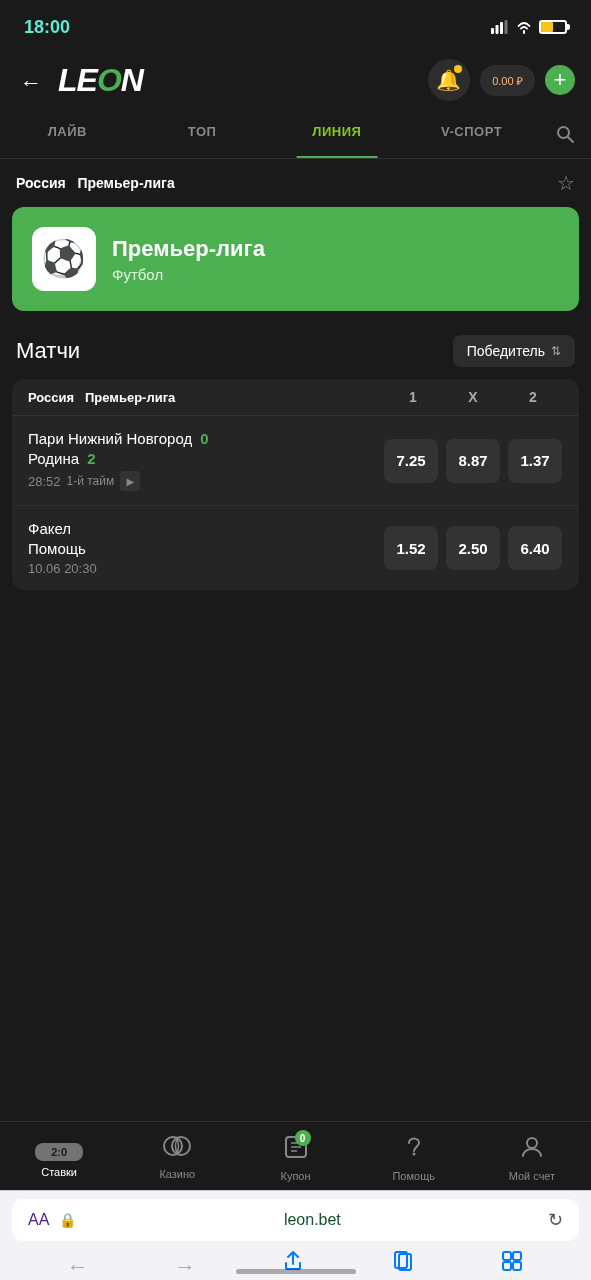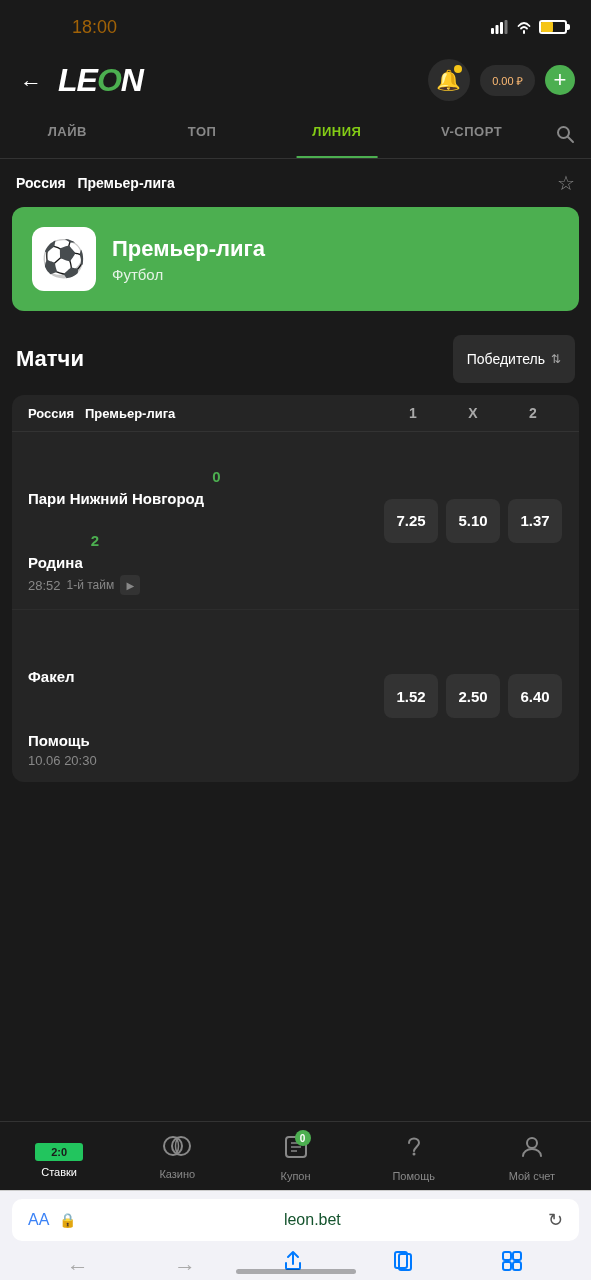--- a/index.html
+++ b/index.html
@@ -17,23 +17,22 @@
     .status-bar {
       background: #1a1a1a;
       display: flex;
       justify-content: space-between;
       align-items: center;
       padding: 12px 24px 8px 24px;
       height: 50px;
     }
     .status-time {
       font-size: 18px;
-      font-weight: 400;
-      color: #a16207;
-      margin-left: 48px;
+      font-weight: 700;
+      color: #5eead4;
     }
     .status-icons {
       display: flex;
       align-items: center;
       gap: 6px;
     }
     .battery-shape {
       width: 28px;
       height: 14px;
       border: 2px solid #fff;
@@ -247,27 +246,27 @@
 
     
     .matches-header {
       display: flex;
       align-items: center;
       justify-content: space-between;
       padding: 8px 16px 12px 16px;
     }
     .matches-title {
       font-size: 22px;
-      font-weight: 700;
+      font-weight: 400;
       color: #fff;
     }
     .winner-btn {
       background: #2d2d2d;
       border-radius: 8px;
-      padding: 16px 14px;
+      padding: 8px 14px;
       font-size: 14px;
       color: #fff;
       cursor: pointer;
       display: flex;
       align-items: center;
       gap: 6px;
     }
     .winner-arrows {
       font-size: 12px;
       color: #aaa;
@@ -324,22 +323,21 @@
     }
     .match-team {
       display: flex;
       align-items: center;
       gap: 8px;
       margin-bottom: 3px;
     }
     .match-team-name {
       font-size: 15px;
       color: #fff;
-      font-weight: 700;
-      margin-top: 44px;
+      font-weight: 400;
     }
     .match-score {
       font-size: 15px;
       font-weight: 700;
       color: #4caf50;
       min-width: 16px;
     }
     .match-time {
       font-size: 13px;
       color: #888;
@@ -452,21 +450,21 @@
     .browser-url-bar {
       display: flex;
       align-items: center;
       background: #fff;
       border-radius: 10px;
       padding: 10px 16px;
       gap: 10px;
     }
     .browser-aa {
       font-size: 16px;
-      color: #3b82f6;
+      color: #4c1d95;
       font-weight: 500;
     }
     .browser-lock {
       font-size: 14px;
       color: #555;
     }
     .browser-url {
       flex: 1;
       font-size: 16px;
       color: #14532d;
@@ -622,21 +620,21 @@
         <span class="match-score">2</span>
       </div>
       <div class="match-time">
         <span>28:52</span>
         <span class="live-badge">1-й тайм</span>
         <div class="play-icon">▶</div>
       </div>
     </div>
     <div class="match-odds">
       <div class="odd-btn">7.25</div>
-      <div class="odd-btn">5.10</div>
+      <div class="odd-btn">8.87</div>
       <div class="odd-btn">1.37</div>
     </div>
   </div>
 
   <div class="match-row">
     <div class="match-teams">
       <div class="match-team">
         <span class="match-team-name">Факел</span>
       </div>
       <div class="match-team">
@@ -651,21 +649,21 @@
       <div class="odd-btn">2.50</div>
       <div class="odd-btn">6.40</div>
     </div>
   </div>
 </div>
 
 <div class="bottom-nav">
 
   <div class="bottom-nav-item">
     <div class="bottom-nav-icon active-icon">
-      <div style="background:#22c55e; color:#1a1a1a; font-size:11px; font-weight:800; padding:3px 16px; border-radius:3px; display:inline-block;">2:0</div>
+      <div style="background:#737373; color:#1a1a1a; font-size:11px; font-weight:800; padding:3px 16px; border-radius:8px; display:inline-block;">2:0</div>
     </div>
     <span class="bottom-nav-label active-label">Ставки</span>
   </div>
 
   <div class="bottom-nav-item">
     <div class="bottom-nav-icon">
       <svg width="28" height="24" viewBox="0 0 28 24" fill="none">
         <circle cx="10" cy="12" r="9" stroke="#888" stroke-width="2"></circle>
         <circle cx="18" cy="12" r="9" stroke="#888" stroke-width="2"></circle>
         <path d="M14 5 Q17 12 14 19" stroke="#888" stroke-width="1.5" fill="none"></path>

